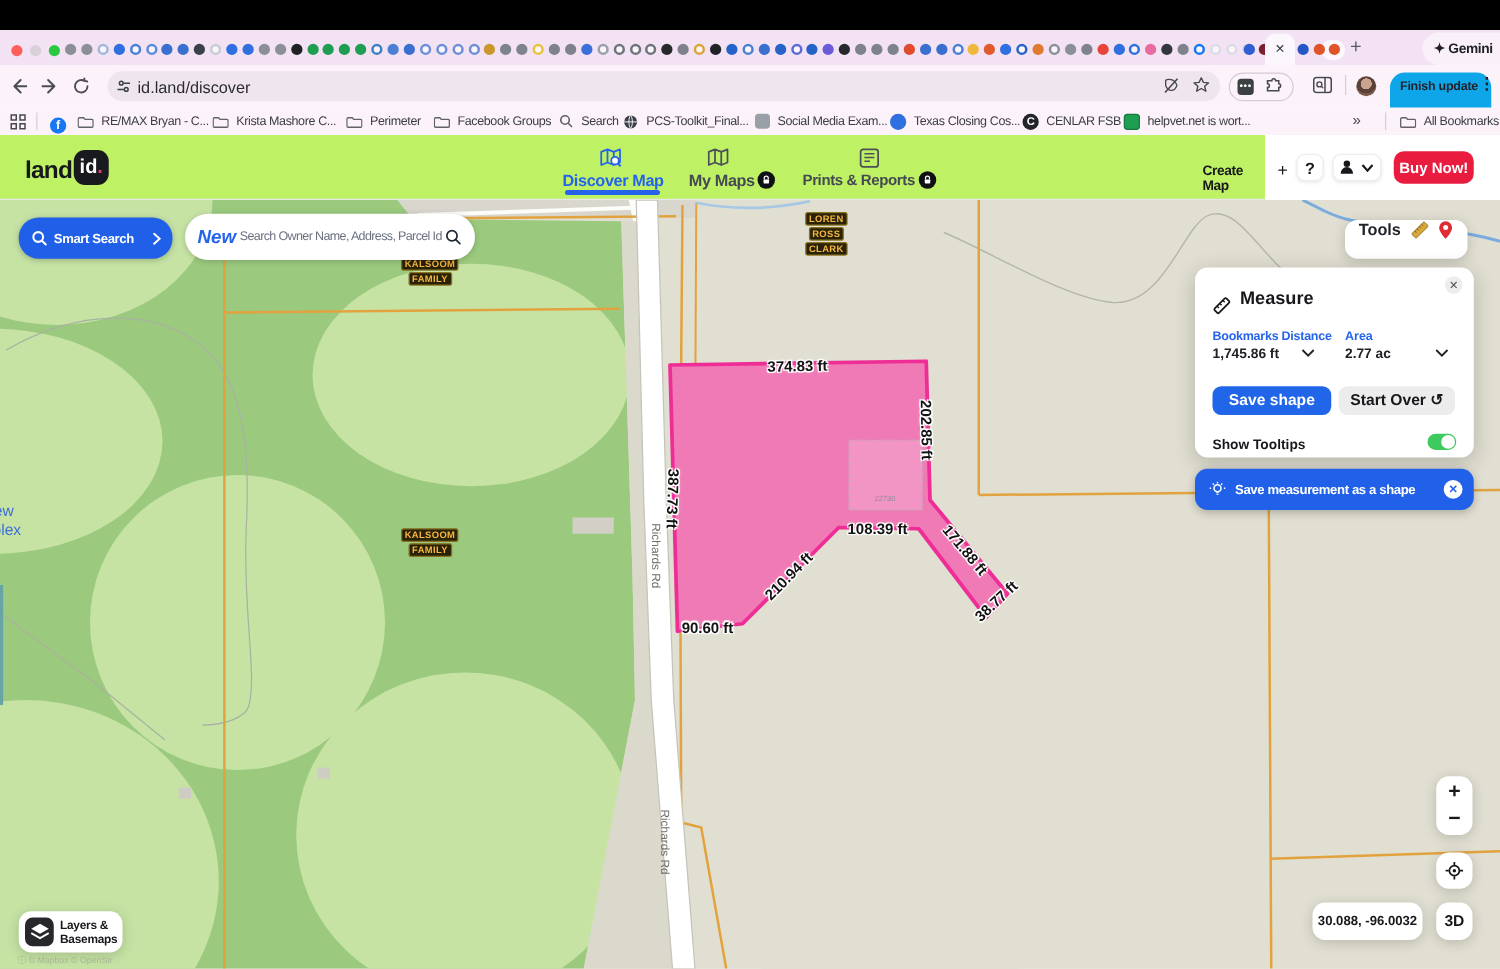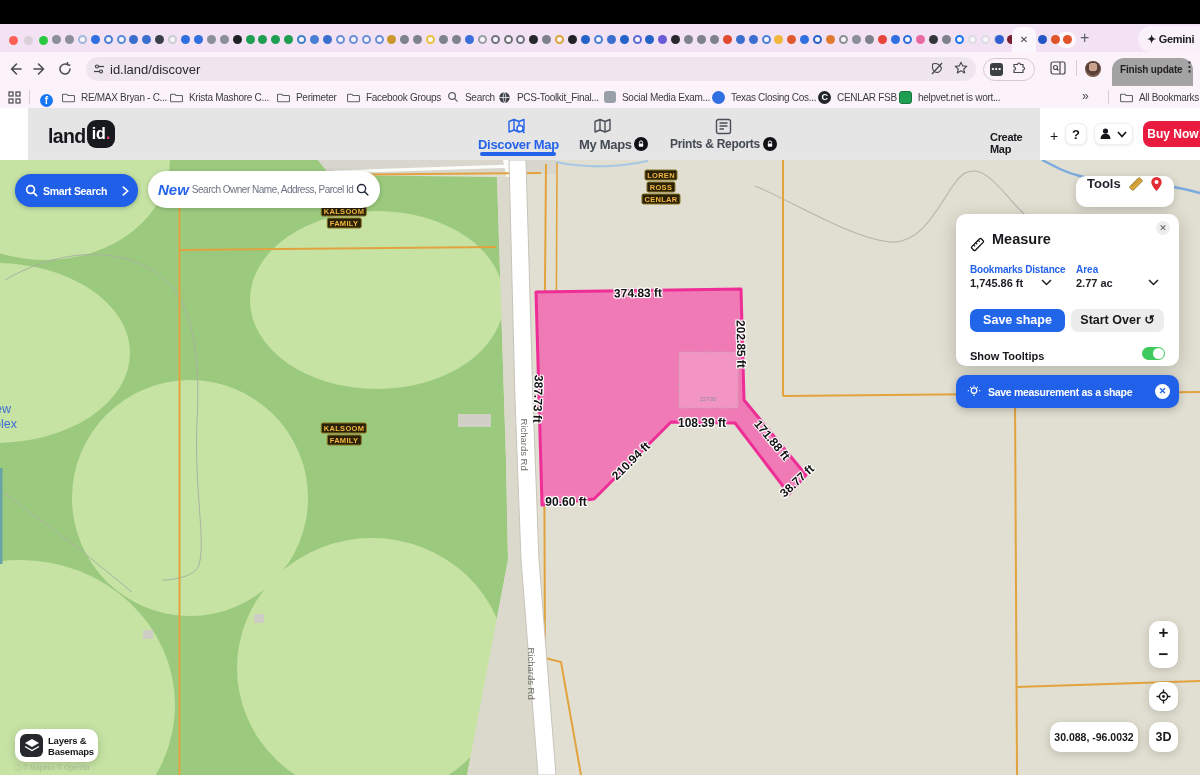--- a/index.html
+++ b/index.html
@@ -6,21 +6,21 @@
 #blackbar { position:absolute; left:0; top:0; width:1200px; height:24px; background:#000; }
 #tabstrip { position:absolute; left:0; top:24px; width:1200px; height:28px; background:#f3e2f3; }
 .tl { position:absolute; top:11.5px; width:9px; height:9px; border-radius:50%; }
 .fv { position:absolute; top:11px; width:9px; height:9px; border-radius:50%; }
 #activetab { position:absolute; left:1012px; top:3px; width:24px; height:25px; background:#fcf7fc; border-radius:8px 8px 0 0; color:#3c4043; font-size:10px; font-weight:500; text-align:center; line-height:25px; }
 #gemini { position:absolute; left:1138px; top:2px; width:62px; height:26px; background:#faf0fa; border-radius:13px 0 0 13px; color:#202124; font-size:11px; letter-spacing:-0.3px; font-weight:700; line-height:26px; padding-left:9px; white-space:nowrap; }
 #toolbar { position:absolute; left:0; top:52px; width:1200px; height:34px; background:#fcf3fa; }
 #omnibox { position:absolute; left:86px; top:5px; width:890px; height:24px; background:#efe5ee; border-radius:12px; }
 #bookmarks { position:absolute; left:0; top:86px; width:1200px; height:22px; background:#fcf3fa; }
 .bi { position:absolute; top:4px; height:14px; display:flex; align-items:center; color:#3b3e42; font-size:10px; letter-spacing:-0.3px; white-space:nowrap; }
-#appheader { position:absolute; left:0; top:108px; width:1012px; height:52px; background:#e5e5e5; border-bottom:1px solid #e7e7e7;margin-left:28px; }
+#appheader { position:absolute; left:0; top:108px; width:1012px; height:52px; background:#bef264; border-bottom:1px solid #e7e7e7; }
 #map { position:absolute; left:0; top:160px; width:1200px; height:615px; background:#e0dfd1; overflow:hidden; }
 .ml { position:absolute; font-size:12px; font-weight:700; color:#131313; white-space:nowrap;
   text-shadow:-1px -1px 0 #fff,1px -1px 0 #fff,-1px 1px 0 #fff,1px 1px 0 #fff,0 0 3px #fff; }
 .oc { position:absolute; transform:translate(-50%,-50%); text-align:center; }
 .oc span { display:block; margin:1px auto; width:max-content; background:#2a2208; color:#f4b63e; font-size:7.5px; font-weight:800; letter-spacing:0.3px; padding:0.5px 2px; border-radius:2px; line-height:8px; border:1px solid #8a7422; }
 .rl { position:absolute; transform:rotate(90deg); transform-origin:center; font-size:9.5px; color:#6e6e68; white-space:nowrap; }
 .bl { position:absolute; font-size:12.5px; color:#3f6ed6; }
 .panel { position:absolute; background:#fff; border-radius:10px; box-shadow:0 2px 10px rgba(0,0,0,0.18); }
 </style></head>
 <body>
@@ -144,21 +144,21 @@
       <path d="M5.5 2.5 a1.5 1.5 0 0 1 3 0 h2.5 v2.5 a1.5 1.5 0 0 1 0 3 v2.5 h-9 v-2.5 a1.5 1.5 0 0 0 0-3 v-2.5 z" fill="none" stroke="#46494d" stroke-width="1.2"></path>
     </svg>
   <svg class="abs" style="left:1050px;top:9px" width="16" height="14" viewBox="0 0 16 14">
       <rect x="1" y="1" width="14" height="12" rx="2" fill="none" stroke="#46494d" stroke-width="1.2"></rect>
       <line x1="10" y1="1" x2="10" y2="13" stroke="#46494d" stroke-width="1.2"></line>
       <circle cx="5.5" cy="6.5" r="2" fill="none" stroke="#46494d" stroke-width="1.1"></circle>
       <line x1="7" y1="8" x2="8.5" y2="9.5" stroke="#46494d" stroke-width="1.1"></line>
     </svg>
   <div class="abs" style="left:1076px;top:8px;width:1px;height:16px;background:#d8cdd6"></div>
   <div class="abs" style="left:1085px;top:9px;width:16px;height:16px;border-radius:50%;background:radial-gradient(circle at 50% 38%,#caa48e 0 34%,#5b4238 35% 60%,#7a5a4a 61%)"></div>
-  <div class="abs" style="left:1112px;top:6px;width:81px;height:41px;background:#a3a3a3;border-radius:12px;color:#241f24;font-size:10px;font-weight:600;line-height:23px;padding-left:8px;white-space:nowrap;letter-spacing:-0.2px">Finish update</div>
+  <div class="abs" style="left:1112px;top:6px;width:81px;height:41px;background:#0ea5e9;border-radius:12px;color:#241f24;font-size:10px;font-weight:600;line-height:23px;padding-left:8px;white-space:nowrap;letter-spacing:-0.2px">Finish update</div>
   <span class="abs" style="left:1183px;top:7px;color:#241f24;font-size:13px;font-weight:700">⋮</span>
 </div>
 <div id="bookmarks">
   <svg class="abs" style="left:8px;top:5px" width="13" height="13" viewBox="0 0 13 13">
       <g fill="none" stroke="#46494d" stroke-width="1.2">
         <rect x="1" y="1" width="4" height="4"></rect>
         <rect x="8" y="1" width="4" height="4"></rect>
         <rect x="1" y="8" width="4" height="4"></rect>
         <rect x="8" y="8" width="4" height="4"></rect>
       </g>
@@ -304,21 +304,21 @@
       <rect x="143" y="470" width="10" height="9" fill="#cfcdc3"></rect>
 <rect x="254" y="454" width="10" height="9" fill="#cfcdc3"></rect>
 <polygon points="536,132 741,129 744,240 806,315 789,334 735,263 671,262 594,339 542,345" fill="#f07ab5" stroke="#ee2d96" stroke-width="3" stroke-linejoin="round"></polygon>
 <rect x="679" y="192" width="59" height="56" fill="#f294c4" stroke="#c9a0b0" stroke-width="1" stroke-dasharray="3,2"></rect>
 <text x="708" y="241" font-family="Liberation Sans, sans-serif" font-size="6" fill="#8d8d98" text-anchor="middle">22730</text>
 </svg>
 <div class="ml" style="left:638px;top:133px;transform:translate(-50%,-50%) rotate(-1deg)">374.83 ft</div><div class="ml" style="left:741px;top:184px;transform:translate(-50%,-50%) rotate(89deg)">202.85 ft</div><div class="ml" style="left:538px;top:239px;transform:translate(-50%,-50%) rotate(92deg)">387.73 ft</div><div class="ml" style="left:702px;top:263px;transform:translate(-50%,-50%) rotate(0deg)">108.39 ft</div><div class="ml" style="left:772px;top:280px;transform:translate(-50%,-50%) rotate(50deg)">171.88 ft</div><div class="ml" style="left:631px;top:301px;transform:translate(-50%,-50%) rotate(-45deg)">210.94 ft</div><div class="ml" style="left:566px;top:342px;transform:translate(-50%,-50%) rotate(0deg)">90.60 ft</div><div class="ml" style="left:797px;top:321px;transform:translate(-50%,-50%) rotate(-43deg)">38.77 ft</div>
 <div class="oc" style="left:661px;top:27px">
       <span>LOREN</span>
       <span>ROSS</span>
-      <span>CENLAR</span>
+      <span>CLARK</span>
     </div><div class="oc" style="left:344px;top:57px">
       <span>KALSOOM</span>
       <span>FAMILY</span>
     </div><div class="oc" style="left:344px;top:274px">
       <span>KALSOOM</span>
       <span>FAMILY</span>
     </div>
 <div class="rl" style="left:498px;top:279px;width:52px;text-align:center">Richards Rd</div><div class="rl" style="left:505px;top:508px;width:52px;text-align:center">Richards Rd</div>
 <div class="bl" style="left:-14px;top:242px">view</div><div class="bl" style="left:-6px;top:257px">plex</div>
 <div class="abs" style="left:15px;top:14px;width:123px;height:33px;background:#2060e8;border-radius:16px;display:flex;align-items:center;box-shadow:0 1px 5px rgba(0,0,0,0.25)">

